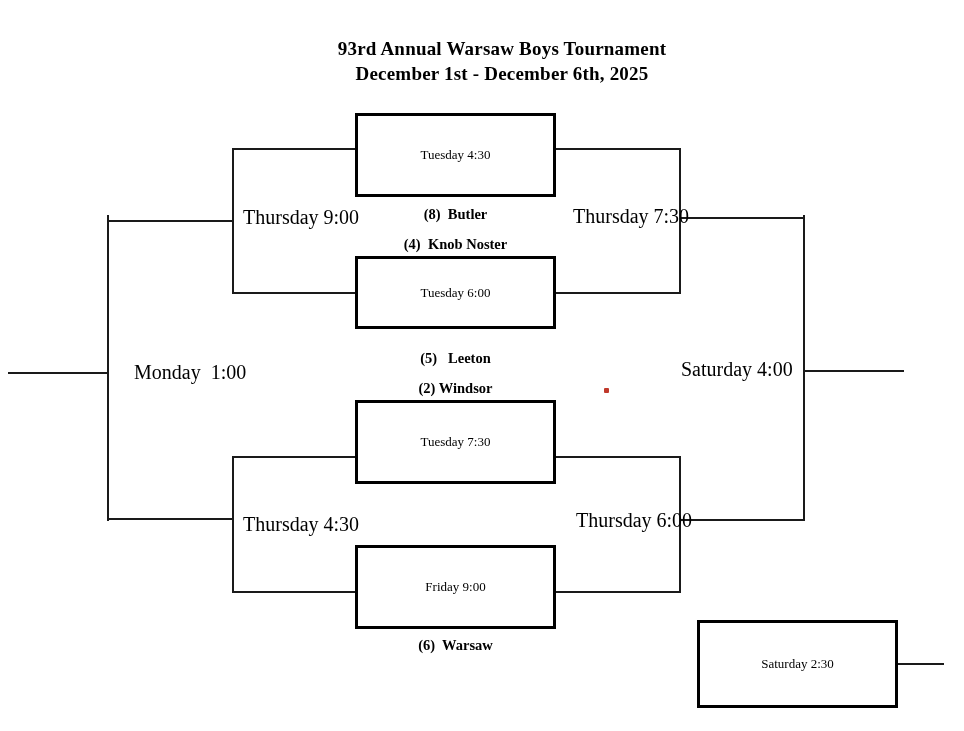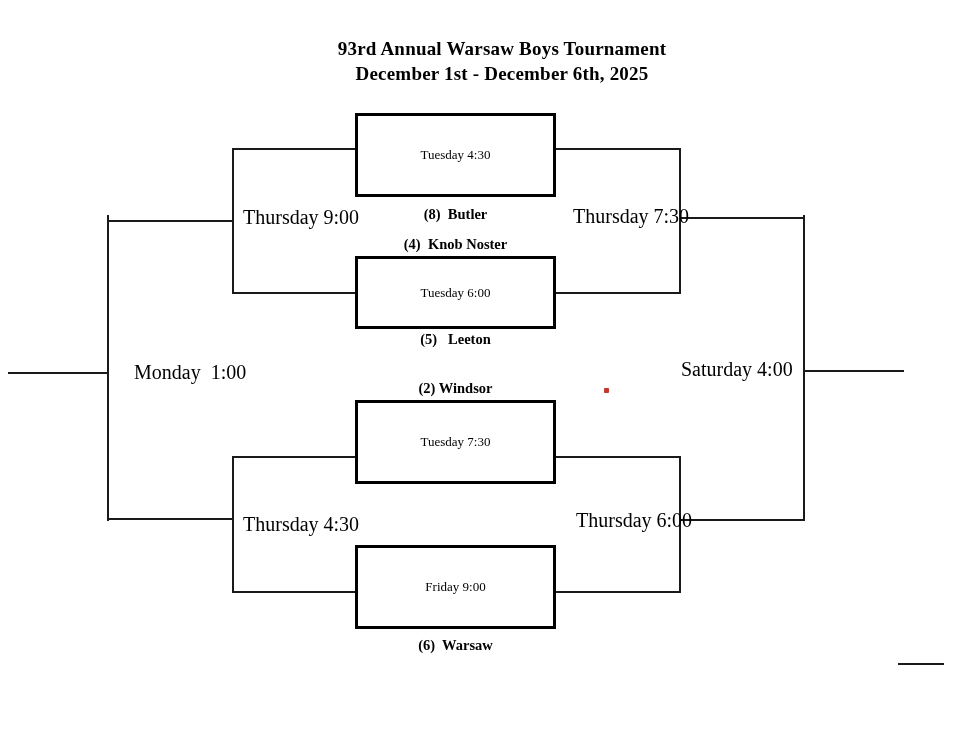--- a/index.html
+++ b/index.html
@@ -93,21 +93,21 @@
     <div class="title-line">93rd Annual Warsaw Boys Tournament</div>
     <div class="title-line">December 1st - December 6th, 2025</div>
   </div>
 
   <div class="team-label" style="left:355px; top:96px; width:201px;margin-top:16px;">(1)  Lincoln</div>
 
   <div class="team-label" style="left:355px; top:206px; width:201px;">(8)  Butler</div>
 
   <div class="team-label" style="left:355px; top:236px; width:201px;">(4)  Knob Noster</div>
 
-  <div class="team-label" style="left:355px; top:331px; width:201px;">(5)   Leeton</div>
+  <div class="team-label" style="left:355px; top:350px; width:201px;">(5)   Leeton</div>
 
   <div class="team-label" style="left:355px; top:380px; width:201px;">(2) Windsor</div>
 
 
 
   <div class="team-label" style="left:355px; top:637px; width:201px;">(6)  Warsaw</div>
 
   <div class="ln ln-h" style="left: 232px; top: 148px; width: 124px; background: rgb(26, 26, 26);"></div>
   <div class="ln ln-v" style="left: 232px; top: 148px; height: 146px; background: rgb(26, 26, 26);"></div>
   <div class="ln ln-h" style="left: 232px; top: 292px; width: 124px; background: rgb(26, 26, 26);"></div>
@@ -156,17 +156,20 @@
   <div class="round-label" style="left:573px; top:208px;">Thursday 7:30</div>
 
   <div class="round-label" style="left:243px; top:516px;">Thursday 4:30</div>
 
   <div class="round-label" style="left:576px; top:512px;">Thursday 6:00</div>
 
   <div class="round-label" style="left:134px; top:364px;">Monday  1:00</div>
 
   <div class="round-label" style="left:681px; top:361px;">Saturday 4:00</div>
 
+  <div class="game-box" style="left: 697px; top: 620px; width: 201px; height: 88px; border-color: rgb(0, 0, 0);">
+    <span class="game-box-text">Saturday 2:30</span>
+  </div>
   <div class="ln ln-h" style="left: 898px; top: 663px; width: 46px; background: rgb(26, 26, 26);"></div>
 
   <div class="red-dot" style="left: 604px; top: 388px; background: rgb(192, 57, 43);"></div>
 
 </div>
 
 </body></html>

